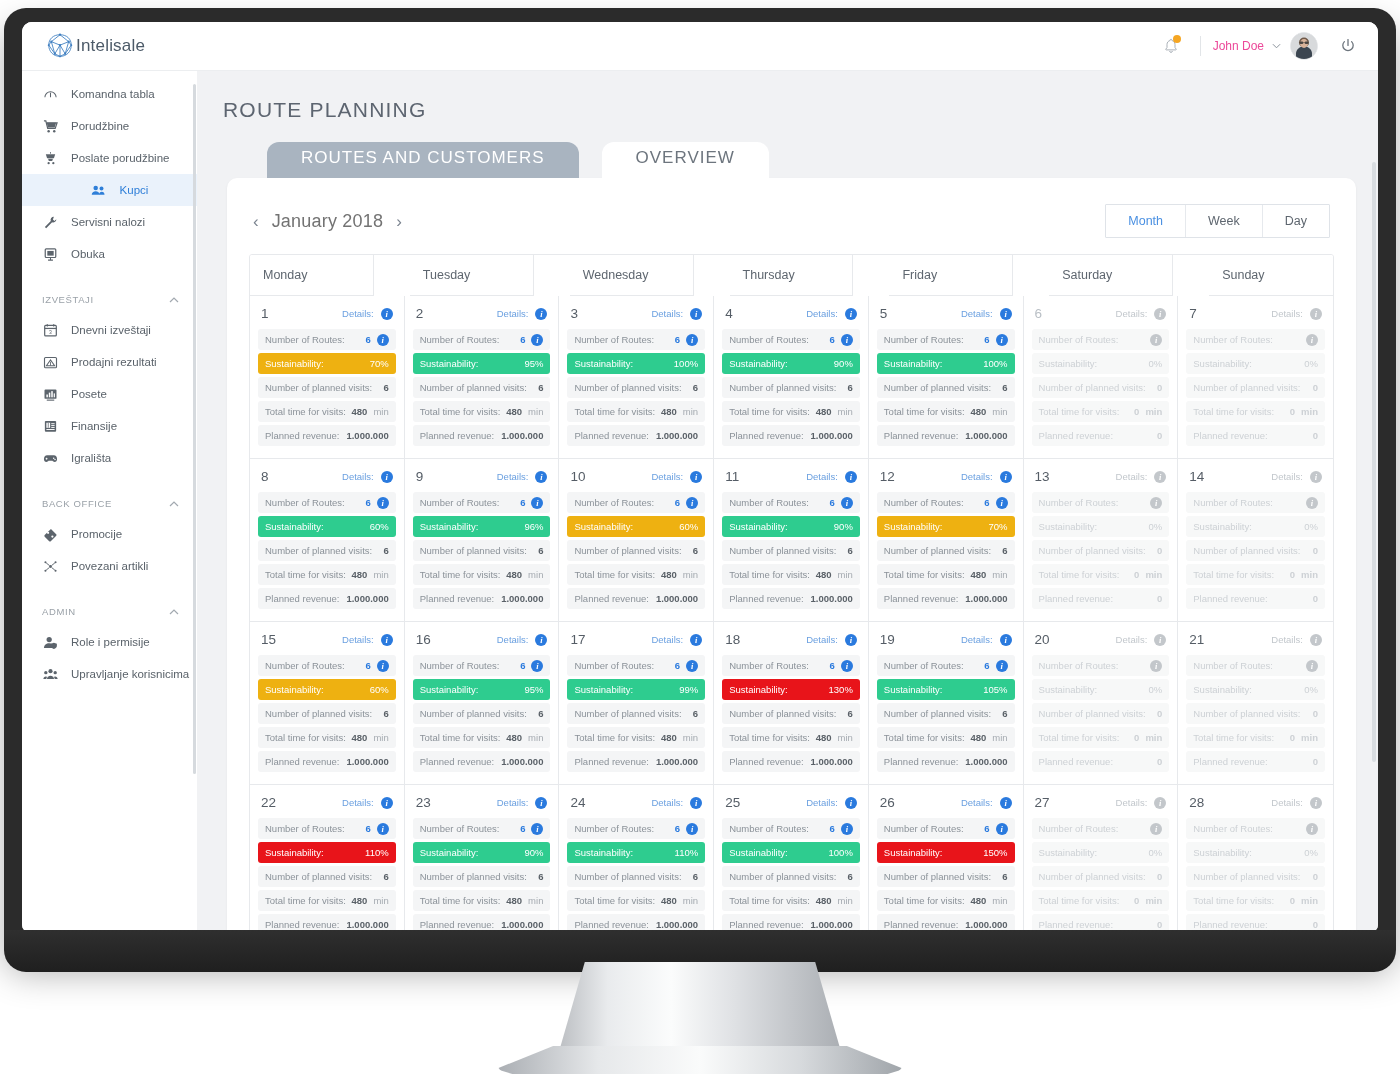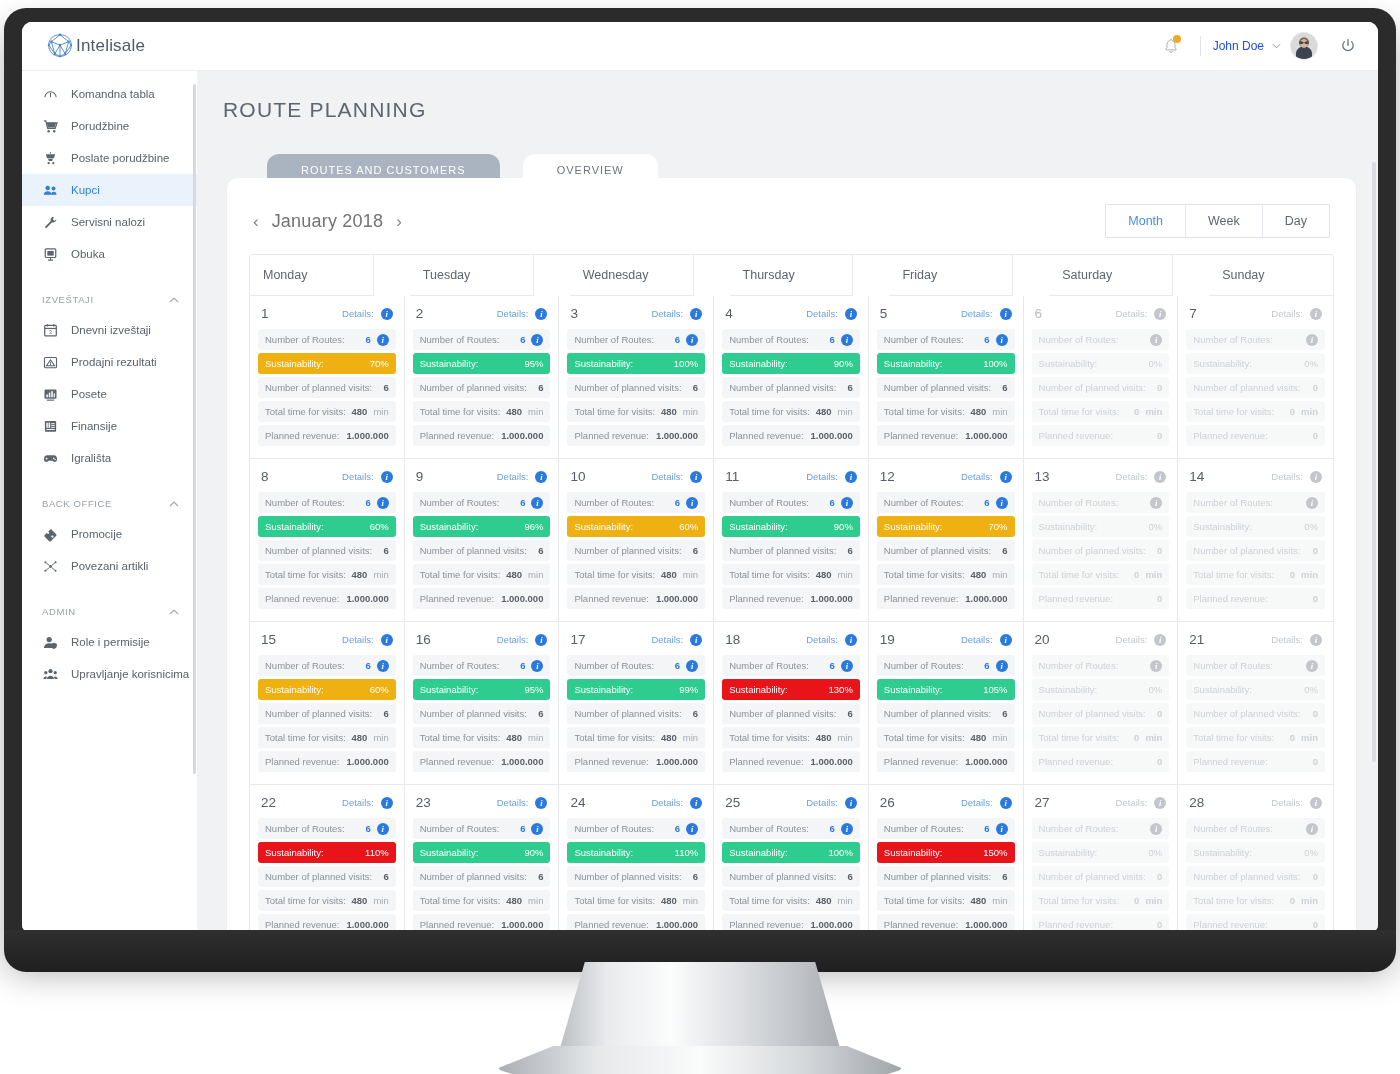--- a/index.html
+++ b/index.html
@@ -44,59 +44,59 @@
     border-bottom:1px solid #eceef0;z-index:5;
   }
   .brand{display:flex;align-items:center;gap:2px;padding-left:24px;}
   .brand-mark{width:28px;height:26px;display:block;}
   .brand-name{font-size:17px;color:#4c5a68;letter-spacing:.2px;}
   .topright{display:flex;align-items:center;gap:0;padding-right:22px;}
   .bell-wrap{position:relative;width:34px;height:30px;display:flex;align-items:center;justify-content:center;}
   .bell{width:14px;height:16px;display:block;}
   .bell-dot{position:absolute;right:7px;top:4px;width:8px;height:8px;border-radius:50%;background:#f5a623;}
   .vdiv{width:1px;height:20px;background:#e2e5e8;margin:0 12px;}
-  .uname{font-size:12px;color:#1d4ed8;}
+  .uname{font-size:12px;color:#ec4899;}
   .chev{margin:0 9px 0 8px;width:9px;height:6px;display:block;}
   .avatar{
     width:26px;height:26px;border-radius:50%;overflow:hidden;display:block;
     background:#cfd3d6;border:1px solid #e6e8ea;
   }
   .power{margin-left:22px;width:16px;height:16px;display:block;cursor:pointer;}
   
   .sidebar{
     position:absolute;left:0;top:48px;width:175px;bottom:0;background:#fff;
     border-right:1px solid #e9ebed;overflow:hidden;
   }
   .nav-item{
     display:flex;align-items:center;height:32px;padding:0 0 0 20px;gap:13px;cursor:pointer;
   }
   .nav-item + .nav-item{margin-top:0;}
   .nav-ico{width:16px;height:16px;flex:none;display:flex;align-items:center;justify-content:center;color:#5c646c;}
   .nav-ico svg{display:block;}
   .nav-lbl{font-size:11.5px;color:#5a626a;white-space:nowrap;}
-  .nav-item.active{background:#eaf2fb;border-left:0;}
+  .nav-item.active{background:#eaf2fb;border-left:0;justify-content:center;}
   .nav-item.active .nav-lbl{color:#2f7fd8;}
   .nav-item.active .nav-ico{color:#2f7fd8;}
   .nav-group{
     display:flex;align-items:center;justify-content:space-between;
     height:30px;padding:0 18px 0 20px;margin-top:14px;
   }
   .nav-group .g-lbl{font-size:9.5px;letter-spacing:.6px;color:#9aa1a8;}
   .nav-group .g-car{width:10px;height:7px;display:block;}
   .nav-pad{height:8px;}
   
   .main{position:absolute;left:175px;top:48px;right:0;bottom:0;background:#f1f2f4;overflow:hidden;}
   .page-title{
     font-size:21px;color:#5d6570;letter-spacing:1.2px;font-weight:400;
     padding:28px 0 0 26px;
   }
   
   .tabs{position:relative;height:34px;margin:22px 0 0 30px;display:flex;align-items:flex-end;}
   .tab{
-    height:24px;line-height:32px;font-size:11px;letter-spacing:1px;
+    height:36px;line-height:32px;font-size:17px;letter-spacing:1px;
     padding:0 34px;border-radius:12px 12px 0 0;cursor:pointer;position:relative;
   }
   .tab.inactive{background:#a9b4c0;color:#fff;margin-left:40px;z-index:1;}
   .tab.active{background:#fff;color:#6d757e;margin-left:23px;z-index:2;}
   
   .card{
     position:relative;margin:0 22px 0 30px;background:#fff;border-radius:10px 10px 4px 4px;
     min-height:780px;box-shadow:0 1px 3px rgba(0,0,0,.05);
   }
   .card-top{display:flex;align-items:center;justify-content:space-between;padding:26px 26px 16px 26px;}

